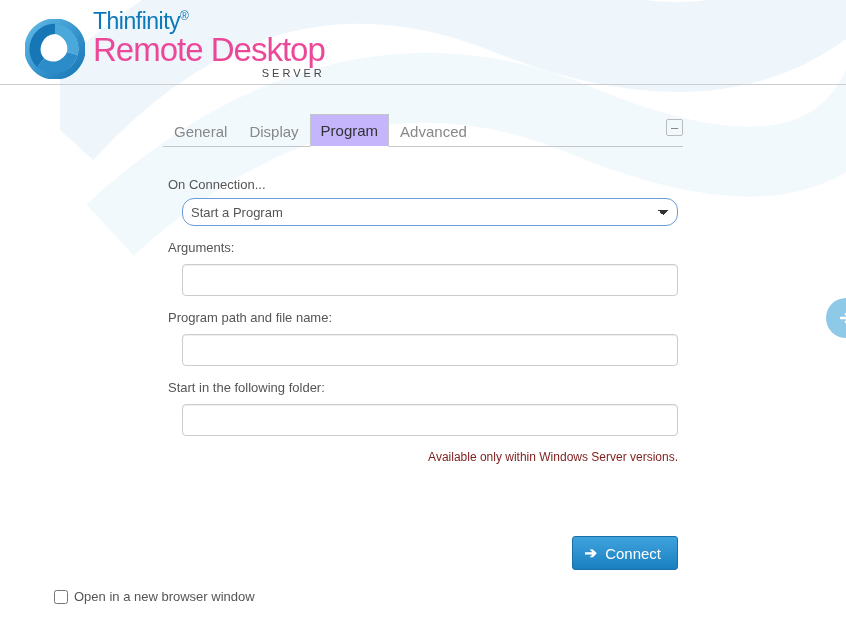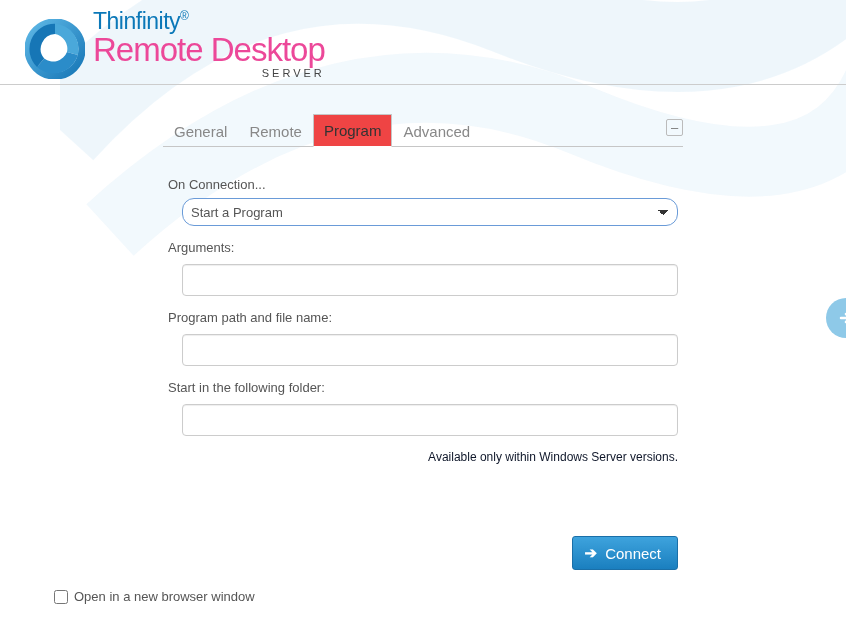--- a/index.html
+++ b/index.html
@@ -67,21 +67,21 @@
       cursor: pointer;
       border: 1px solid transparent;
       border-bottom: none;
       position: relative;
       top: 1px;
     }
     .tab.active {
       color: #333;
       border: 1px solid #c6c6c6;
       border-bottom: 1px solid #fff;
-      background: #ef4444;
+      background: #c4b5fd;
     }
     .collapse-box {
       margin-left: auto;
       width: 17px;
       height: 17px;
       border: 1px solid #bbb;
       border-radius: 2px;
       display: flex;
       align-items: center;
       justify-content: center;
@@ -130,21 +130,21 @@
       padding: 4px 10px;
       font-size: 13px;
       margin-left: 14px;
       width: calc(100% - 14px);
       box-shadow: inset 0 1px 1px rgba(0,0,0,0.07);
       margin-top: 3px;
     }
     .note {
       text-align: right;
       font-size: 12px;
-      color: #0f172a;
+      color: #7f1d1d;
       margin-top: 12px;
     }
     .bottom-row {
       display: flex;
       justify-content: flex-end;
       margin-top: 72px;
     }
     .connect-btn {
       background: linear-gradient(#3ea3dd, #1a7fbf);
       color: #fff;
@@ -229,21 +229,21 @@
       </div>
       <span class="logo-rd">Remote Desktop</span>
       <span class="logo-server">SERVER</span>
     </div>
   </div>
 </div>
 
 <div class="content">
   <div class="tabs-row">
     <div class="tab">General</div>
-    <div class="tab">Remote</div>
+    <div class="tab">Display</div>
     <div class="tab active">Program</div>
     <div class="tab">Advanced</div>
     <div class="collapse-box">–</div>
   </div>
 
   <div class="form">
     <div class="form-row">
       <label class="label">On Connection...</label>
       <div class="select-wrap">
         <select class="select">

